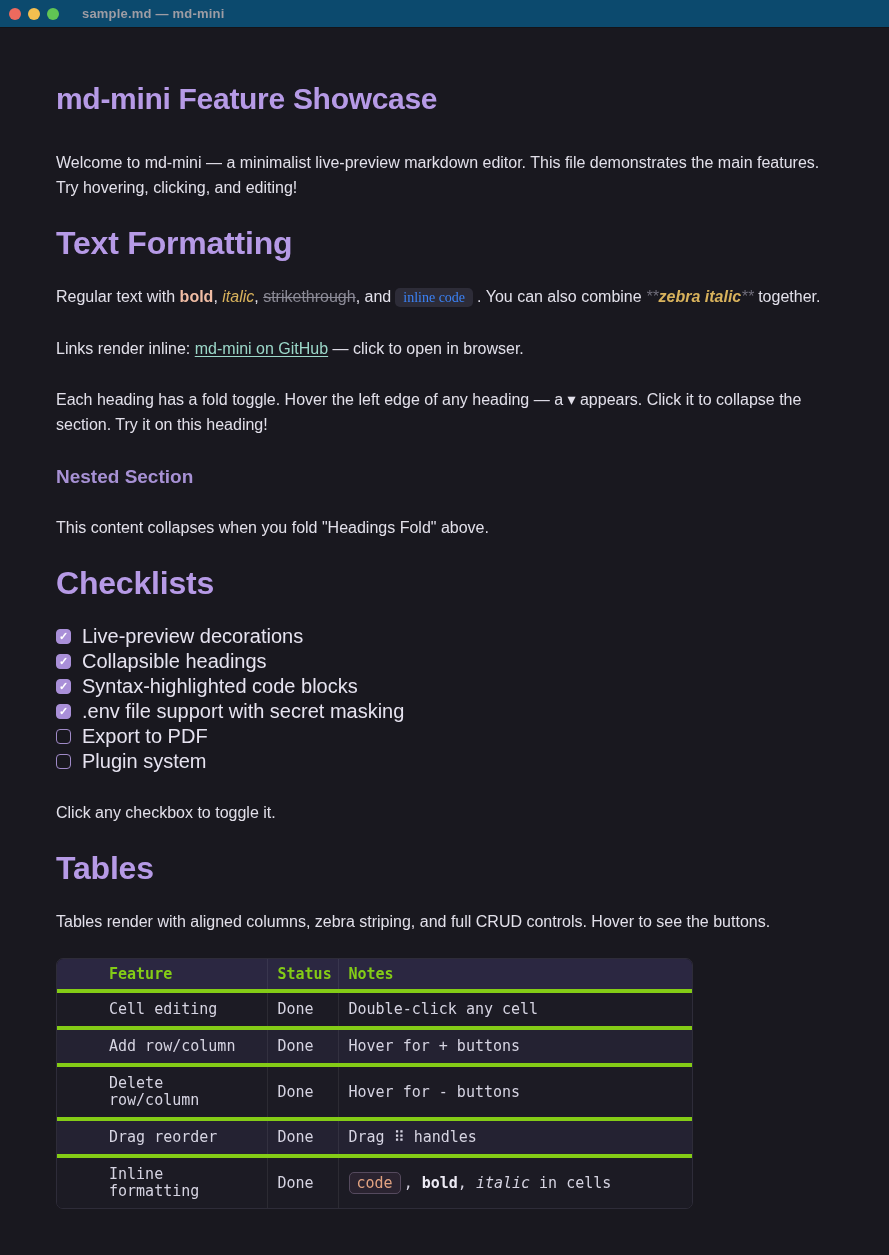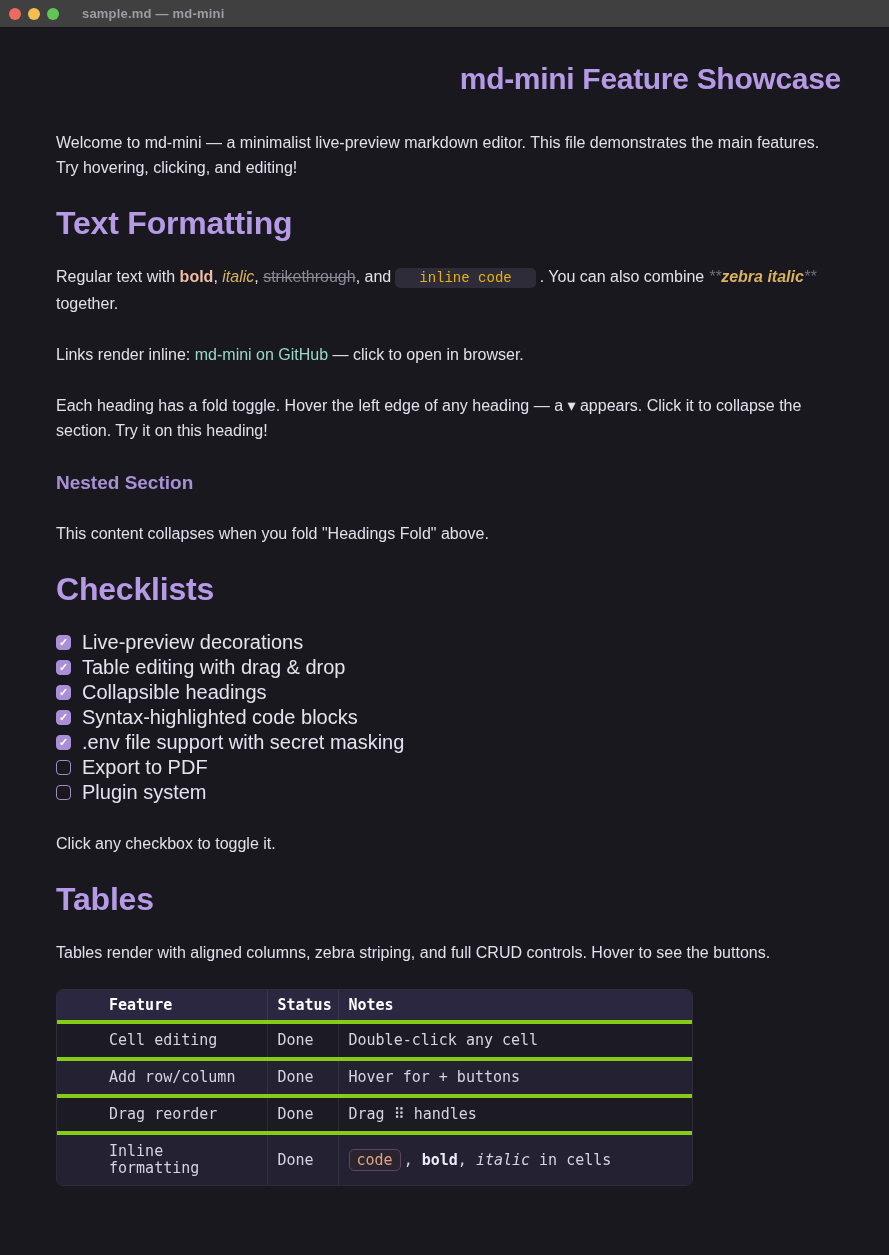--- a/index.html
+++ b/index.html
@@ -5,50 +5,50 @@
   * { margin:0; padding:0; box-sizing:border-box; }
   html,body { width:889px; height:1255px; }
   body {
     background:#19181f;
     font-family:"Liberation Sans", sans-serif;
     color:#e2e0ea;
     overflow:hidden;
   }
   
   .titlebar {
-    height:28px; background:#404040; border-bottom:1px solid #141318;
+    height:28px; background:#0c4a6e; border-bottom:1px solid #141318;
     display:flex; align-items:center; position:relative;
   }
   .lights { display:flex; gap:7px; margin-left:9px; }
   .light { width:12px; height:12px; border-radius:50%; cursor:default; }
   .light.red { background:#ed6a5e; }
   .light.yellow { background:#f4bf4f; }
   .light.green { background:#61c554; }
   .win-title {
     margin-left:23px; font-size:13px; font-weight:bold; color:#9e9da4; letter-spacing:.2px;
   }
   
   .doc { padding:0 48px 0 56px; }
-  h1 { margin-top:34px; font-size:30px; line-height:34px; font-weight:bold; color:#b69ae6; letter-spacing:-.3px;text-align:right; }
+  h1 { margin-top:54px; font-size:30px; line-height:34px; font-weight:bold; color:#b69ae6; letter-spacing:-.3px; }
   h2 { margin-top:28px; font-size:32px; line-height:30px; font-weight:bold; color:#b69ae6; letter-spacing:-.2px; }
   h3 { margin-top:28px; font-size:19px; line-height:24px; font-weight:bold; color:#a791d4; }
   p  { margin-top:26px; font-size:16px; line-height:25px; color:#e2e0ea; }
   p.intro { margin-top:34px; }
 
   .b   { font-weight:bold; color:#f0bca4; }
   .i   { font-style:italic; color:#d8b25c; }
   .bi  { font-weight:bold; font-style:italic; color:#d8b25c; }
   .strike { color:#8b8a96; text-decoration:line-through; }
   .mark { color:#6f6d7a; font-style:italic; }
   .code {
-    font-family:Liberation Mono, monospace; font-size:14px;
-    background:#2d2c38; color:#eab308; border-radius:5px;
-    padding:2px 24px; margin:0 4px;
+    font-family:Liberation Serif, serif; font-size:14px;
+    background:#2d2c38; color:#3b82f6; border-radius:5px;
+    padding:2px 8px; margin:0 4px;
   }
-  a.link { color:#9cd8c9; text-underline-offset:2px; cursor:pointer; }
+  a.link { color:#9cd8c9; text-decoration:underline; text-underline-offset:2px; cursor:pointer; }
 
   
   ul.checklist { margin-top:26px; list-style:none; }
   ul.checklist li { display:flex; align-items:center; height:25px; font-size:20px; color:#e6e3f0; }
   .cb {
     width:15px; height:15px; border-radius:4px; margin-right:11px; flex:none;
     border:1.5px solid #a08ac8; display:flex; align-items:center; justify-content:center;
     cursor:pointer;
   }
   li.checked .cb { background:#a98fd8; border-color:#a98fd8; }
@@ -58,21 +58,21 @@
 
   
   .table-wrap {
     margin-top:24px; width:637px; border-radius:7px; overflow:hidden;
     border:1px solid #2e2c39;
   }
   table { border-collapse:collapse; width:100%; table-layout:fixed;
     font-family:"DejaVu Sans Mono", monospace; font-size:15px; color:#d6d4e2; }
   col.c1 { width:210px; } col.c2 { width:71px; } col.c3 { width:354px; }
   thead th {
-    background:#2b2741; color:#ffffff; font-weight:bold; text-align:left;
+    background:#2b2741; color:#84cc16; font-weight:bold; text-align:left;
     padding:6px 10px; line-height:18px;
   }
   thead th:first-child { padding-left:52px; }
   tbody td { padding:8px 10px; line-height:17px; }
   tbody td:first-child { padding-left:52px; }
   tbody tr { border-top:4px solid #84cc16; background:#1c1b24; }
   tbody tr:nth-child(even) { background:#242232; }
   td:nth-child(2), td:nth-child(3), th:nth-child(2), th:nth-child(3) {
     border-left:1px solid rgba(255,255,255,.07);
   }
@@ -116,24 +116,20 @@
 
   <h2>Checklists</h2>
 
   <ul class="checklist">
     <li class="checked">
         <span class="cb"></span>
         <span>Live-preview decorations</span>
       </li>
     <li class="checked">
         <span class="cb"></span>
-        <span>Table editing with drag &amp; drop</span>
-      </li>
-    <li class="checked">
-        <span class="cb"></span>
         <span>Collapsible headings</span>
       </li>
     <li class="checked">
         <span class="cb"></span>
         <span>Syntax-highlighted code blocks</span>
       </li>
     <li class="checked">
         <span class="cb"></span>
         <span>.env file support with secret masking</span>
       </li>
@@ -172,20 +168,25 @@
           <td>Cell editing</td>
           <td>Done</td>
           <td>Double-click any cell</td>
         </tr>
         <tr>
           <td>Add row/column</td>
           <td>Done</td>
           <td>Hover for + buttons</td>
         </tr>
         <tr>
+          <td>Delete row/column</td>
+          <td>Done</td>
+          <td>Hover for - buttons</td>
+        </tr>
+        <tr>
           <td>Drag reorder</td>
           <td>Done</td>
           <td>Drag ⠿ handles</td>
         </tr>
         <tr>
           <td>Inline formatting</td>
           <td>Done</td>
           <td><span class="tbl-code">code</span><span>, </span><span class="tbl-b">bold</span><span>, </span><span class="tbl-i">italic</span><span> in cells</span></td>
         </tr>
       </tbody>

